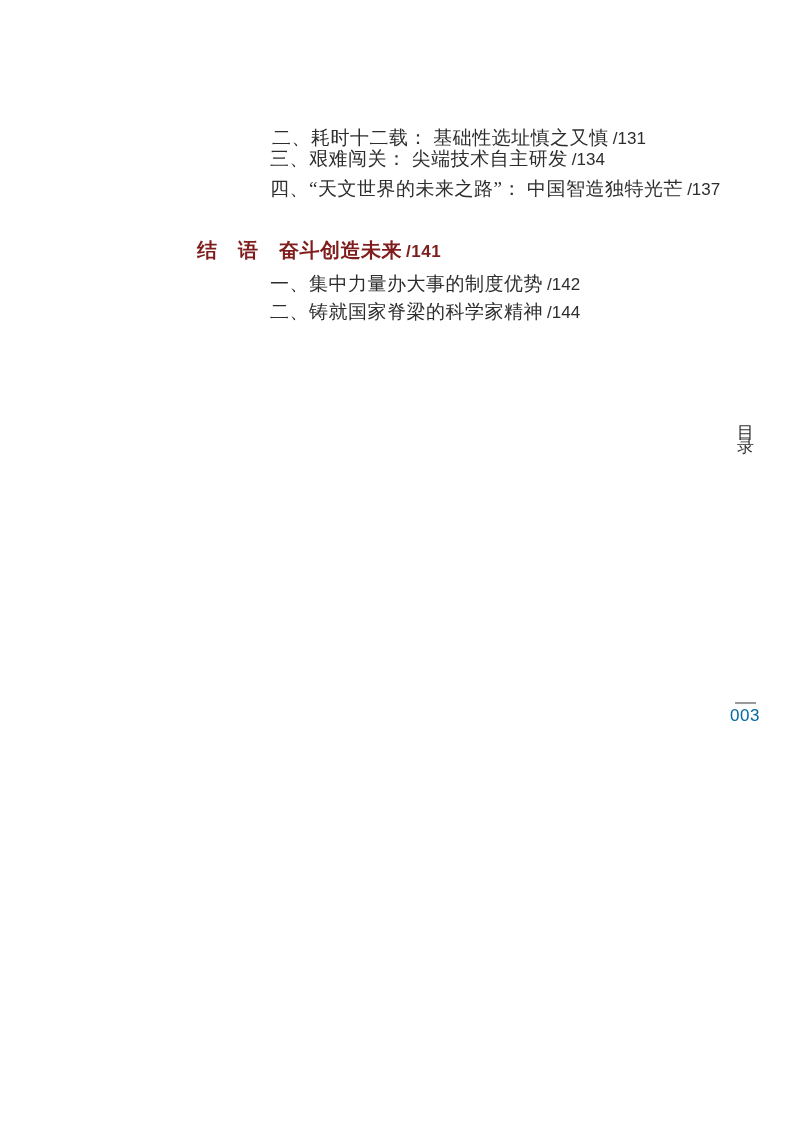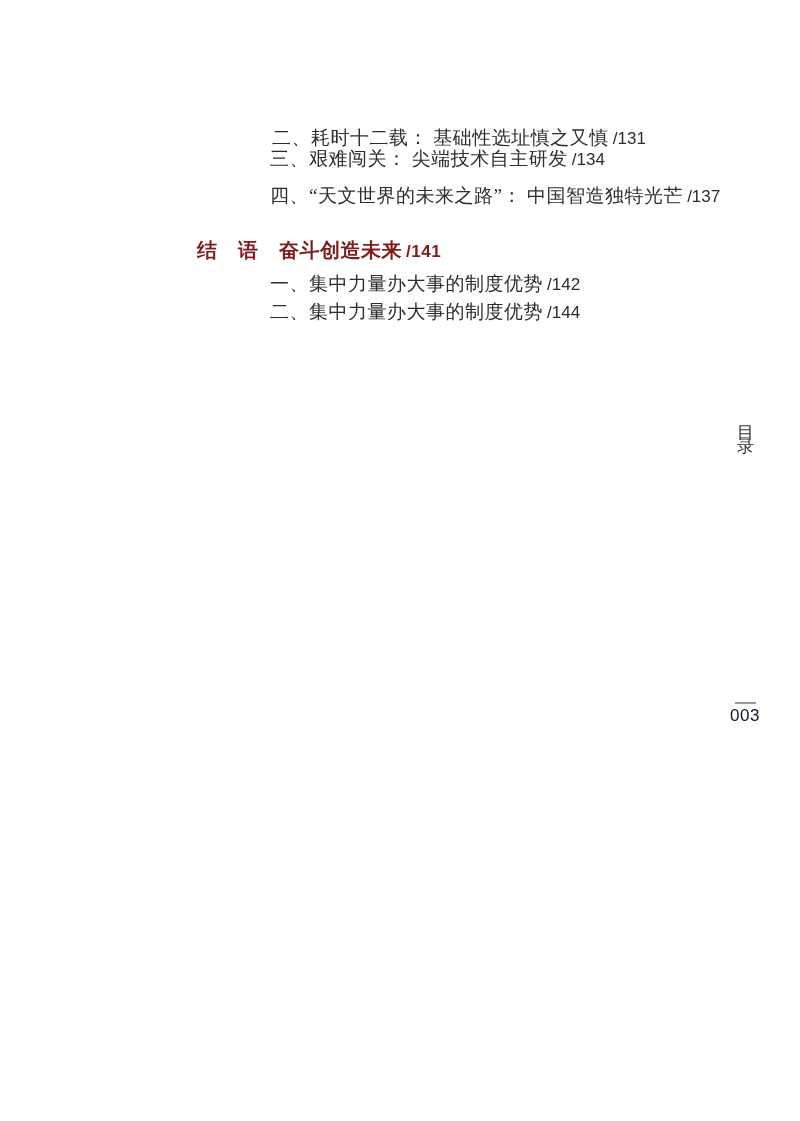--- a/index.html
+++ b/index.html
@@ -66,27 +66,27 @@
     height: 2px;
     background: #9a9a9a;
   }
   .footer-pagenum {
     position: absolute;
     left: 733px;
     top: 706px;
     transform: translateX(-50%);
     font-family: "Liberation Sans", sans-serif;
     font-size: 17px;
-    color: #0f172a;
+    color: #0369a1;
     letter-spacing: 0.5px;
   }
   
   .l1 { left: 260px; top: 127px; }
   .l2 { left: 258px; top: 148px; }
-  .l3 { left: 258px; top: 185px; }
+  .l3 { left: 258px; top: 178px; }
   .hd { left: 185px; top: 239px; }
   .s1 { left: 258px; top: 273px; text-align: center; }
   .s2 { left: 258px; top: 301px; }
 </style>
 </head>
 <body>
 
 <div class="page">
 
   <div class="toc-line l1">
@@ -100,21 +100,21 @@
   </div>
 
   <div class="toc-heading hd">
     <span>结　语　奋斗创造未来</span><span class="pagenum">/141</span>
   </div>
 
   <div class="toc-line s1">
     <span>一、集中力量办大事的制度优势</span><span class="pagenum">/142</span>
   </div>
   <div class="toc-line s2">
-    <span>二、集中力量办大事的制度优势</span><span class="pagenum">/144</span>
+    <span>二、铸就国家脊梁的科学家精神</span><span class="pagenum">/144</span>
   </div>
 
   <div class="margin-label">目录</div>
 
   <div class="footer-rule"></div>
   <div class="footer-pagenum">003</div>
 
 </div>
 
 </body></html>

